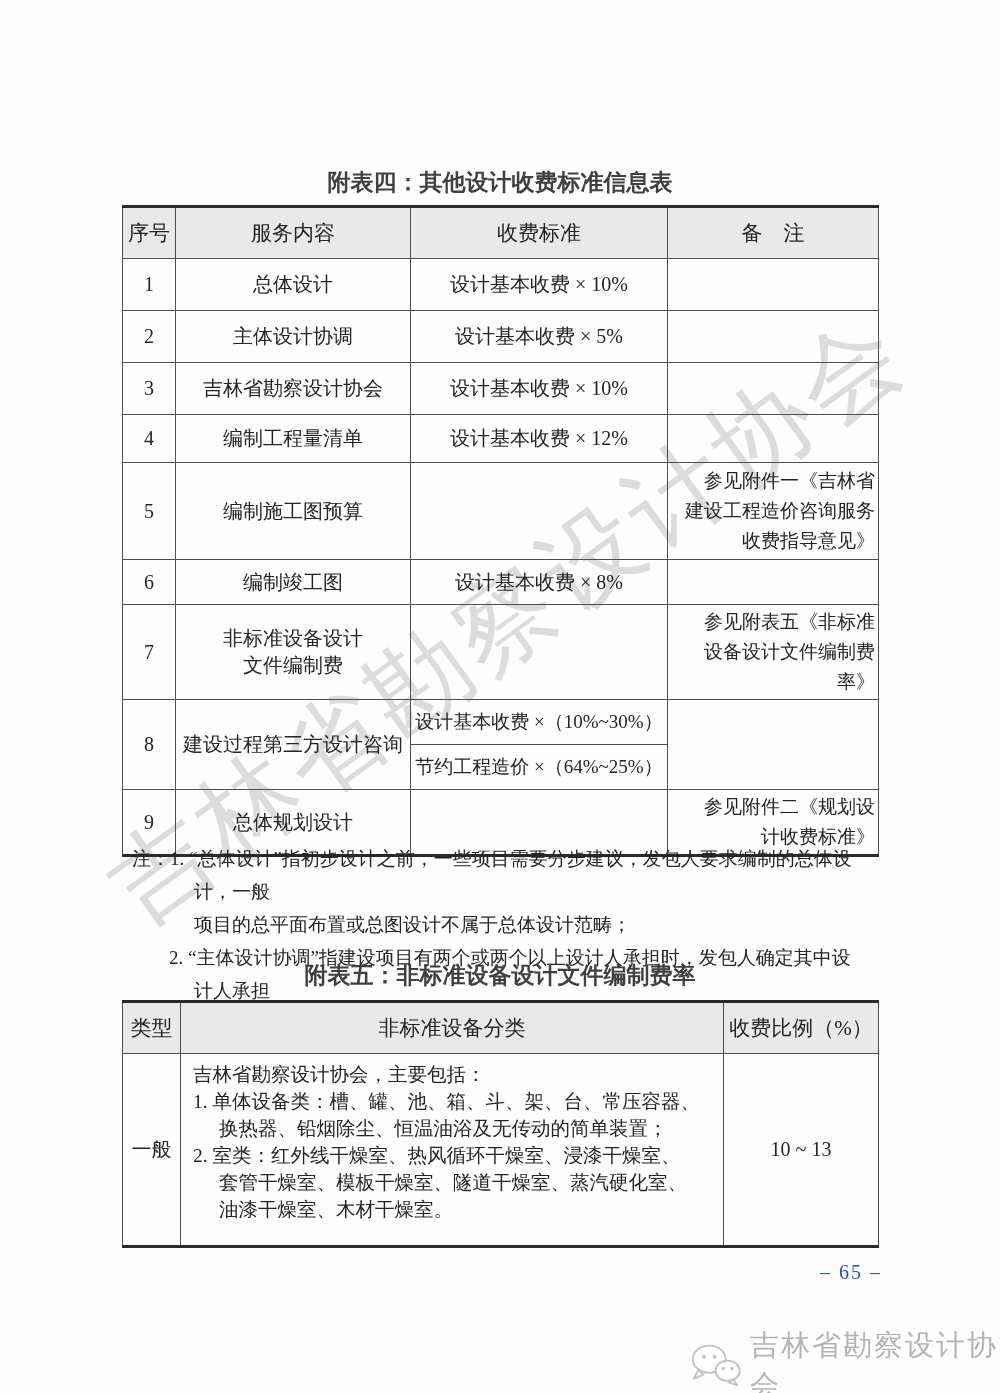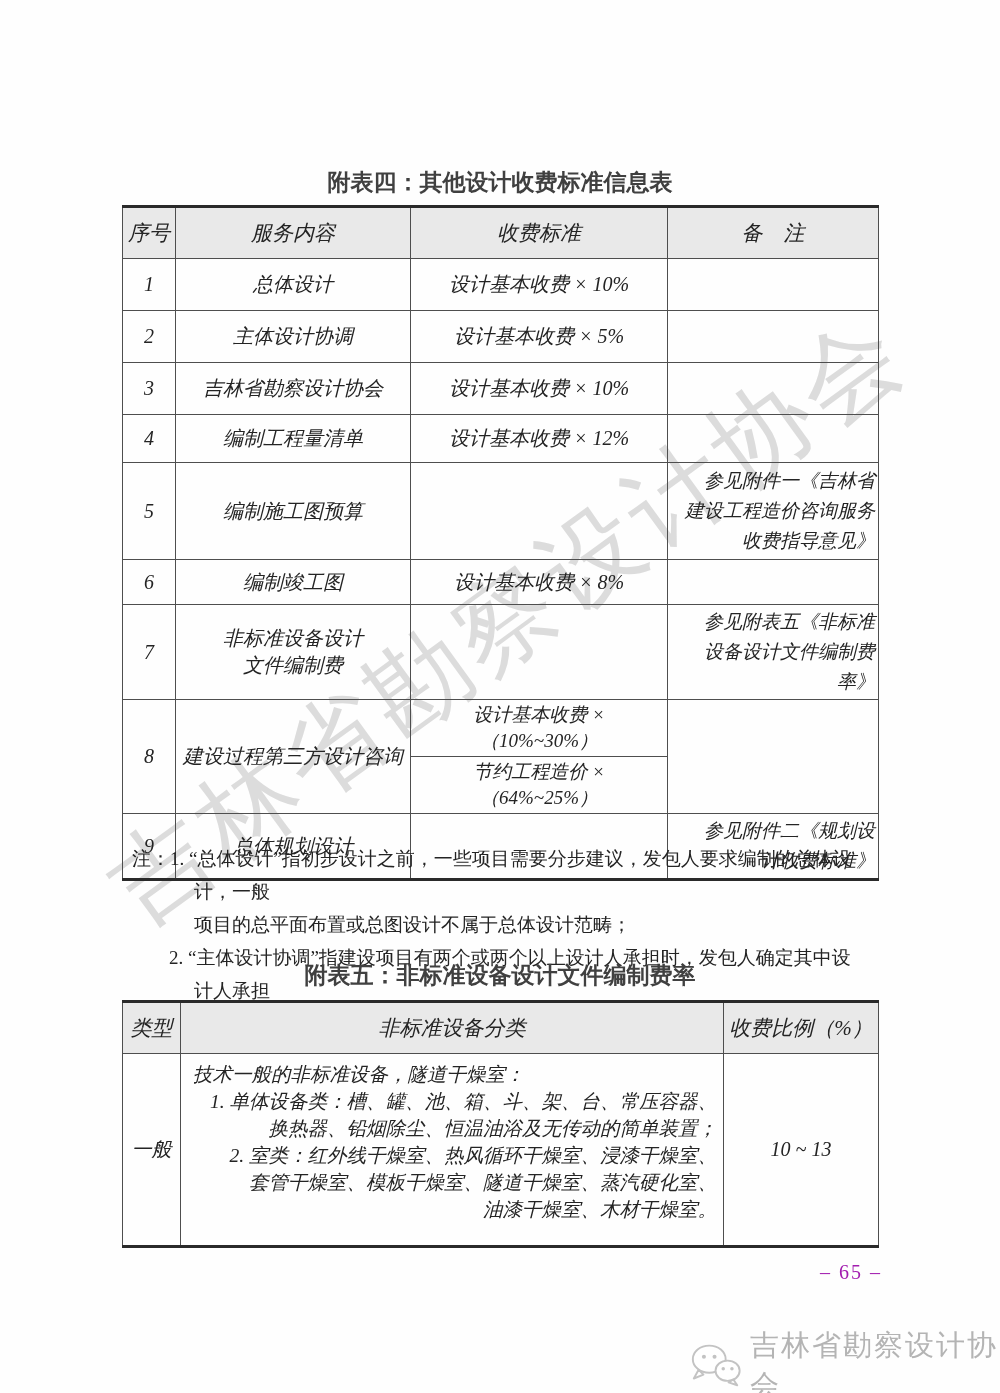--- a/index.html
+++ b/index.html
@@ -28,21 +28,21 @@
     text-align:center; font-weight:700; font-size:23px;
     font-family:"Liberation Sans","DejaVu Sans",sans-serif;
     color:#404040;
   }
   #title4 { top:167px; }
   #title5 { top:960px; }
   
   table {
     position:absolute; left:122px; width:756px;
     border-collapse:collapse; table-layout:fixed;
-    font-size:20px; color:#242424;font-style:italic;
+    font-size:20px; color:#242424;
   }
   #table4 { top:205px; }
   #table5 { top:1000px; }
   td, th {
     border:1px solid #4e4e4e;
     text-align:center; vertical-align:middle;
     font-weight:400; padding:2px 4px;
     background:transparent;
   }
   thead th { background:#e9e9e9; font-size:21px; }
@@ -52,33 +52,33 @@
   .rh45{height:45px;} .rh82{height:82px;} .rh62{height:62px;} .rh193{height:193px;}
   .pre { white-space:pre-line; }
   .note-cell {
     text-align:right; font-size:19px; line-height:30px;
     white-space:pre-line; padding:2px 3px; text-indent:0.75em;
   }
   .fee-split { font-size:19px; }
   
   .cls-cell { text-align:left; vertical-align:top; padding:7px 6px 4px 12px;
               font-size:19.5px; line-height:27px; }
-  .cls-cell .hang { padding-left:26px; text-indent:-26px; white-space:pre-line;text-align:right; }
+  .cls-cell .hang { padding-left:26px; text-indent:-26px; white-space:pre-line; }
   
   .notes {
     position:absolute; left:132px; top:842px; width:732px;
     font-size:19px; line-height:33px; color:#242424;
   }
   .note-item { white-space:pre-line; }
   .note-1 { padding-left:62px; text-indent:-62px; }
   .note-2 { padding-left:62px; text-indent:-25px; }
   
   .page-number {
     position:absolute; top:1261px; right:118px;
-    font-size:20px; letter-spacing:2px; color:#a21caf;
+    font-size:20px; letter-spacing:2px; color:#1d4ed8;
   }
   
   .footer {
     position:absolute; left:688px; top:1326px;
     display:flex; align-items:center; gap:6px;
   }
   .footer-label {
     font-family:"Liberation Sans","DejaVu Sans",sans-serif;
     font-size:29px; letter-spacing:2px; color:#b4b4b4;
   }
@@ -192,21 +192,21 @@
       <tr>
         <th>类型</th>
         <th>非标准设备分类</th>
         <th>收费比例（%）</th>
       </tr>
     </thead>
     <tbody>
       <tr class="rh193">
         <td>一般</td>
         <td class="cls-cell">
-          <div>技术一般的非标准设备，隧道干燥室：</div>
+          <div>吉林省勘察设计协会，主要包括：</div>
           <div class="hang">1. 单体设备类：槽、罐、池、箱、斗、架、台、常压容器、
 换热器、铅烟除尘、恒温油浴及无传动的简单装置；</div>
           <div class="hang">2. 室类：红外线干燥室、热风循环干燥室、浸漆干燥室、
 套管干燥室、模板干燥室、隧道干燥室、蒸汽硬化室、
 油漆干燥室、木材干燥室。</div>
         </td>
         <td>10 ~ 13</td>
       </tr>
     </tbody>
   </table>

